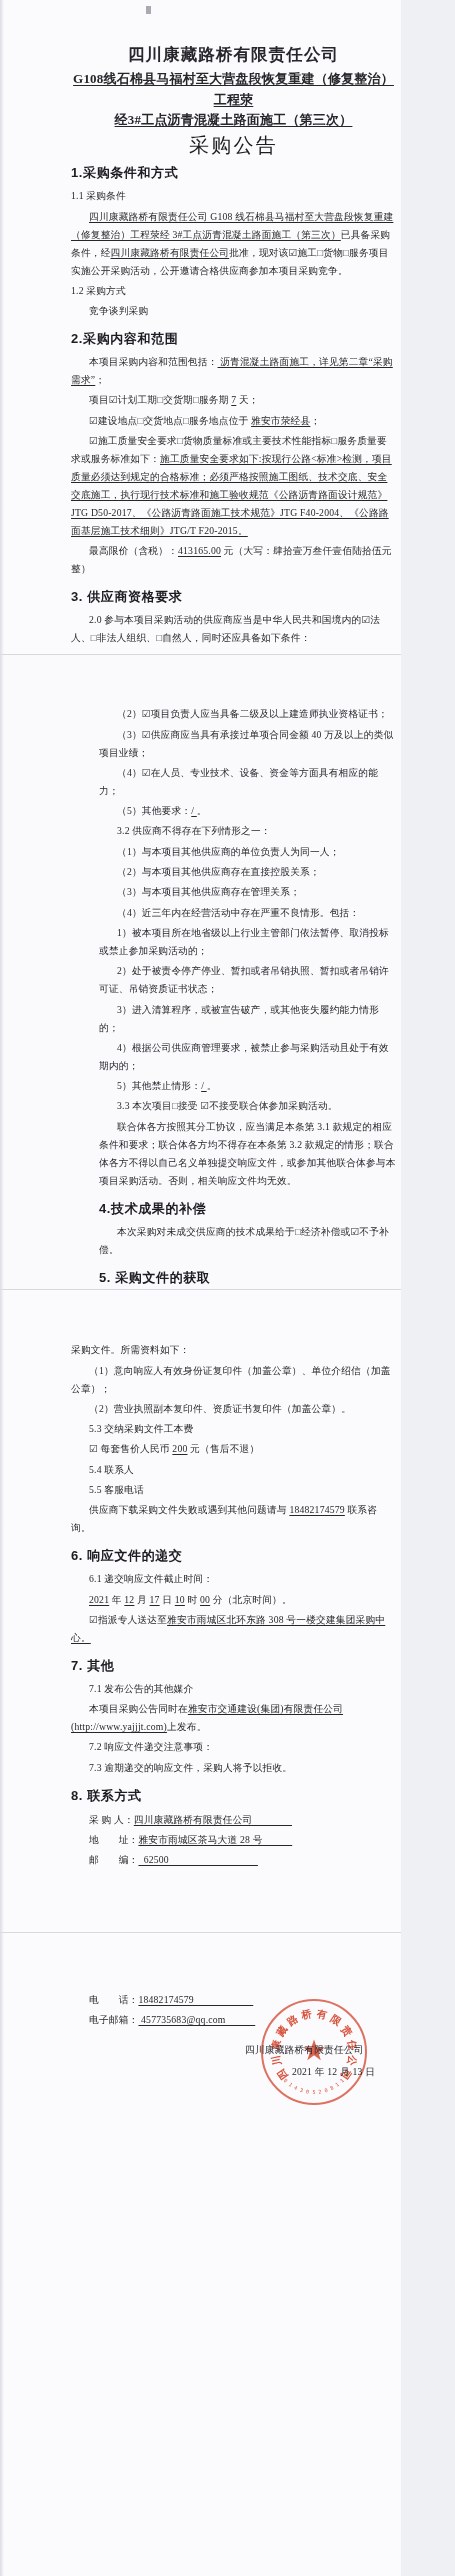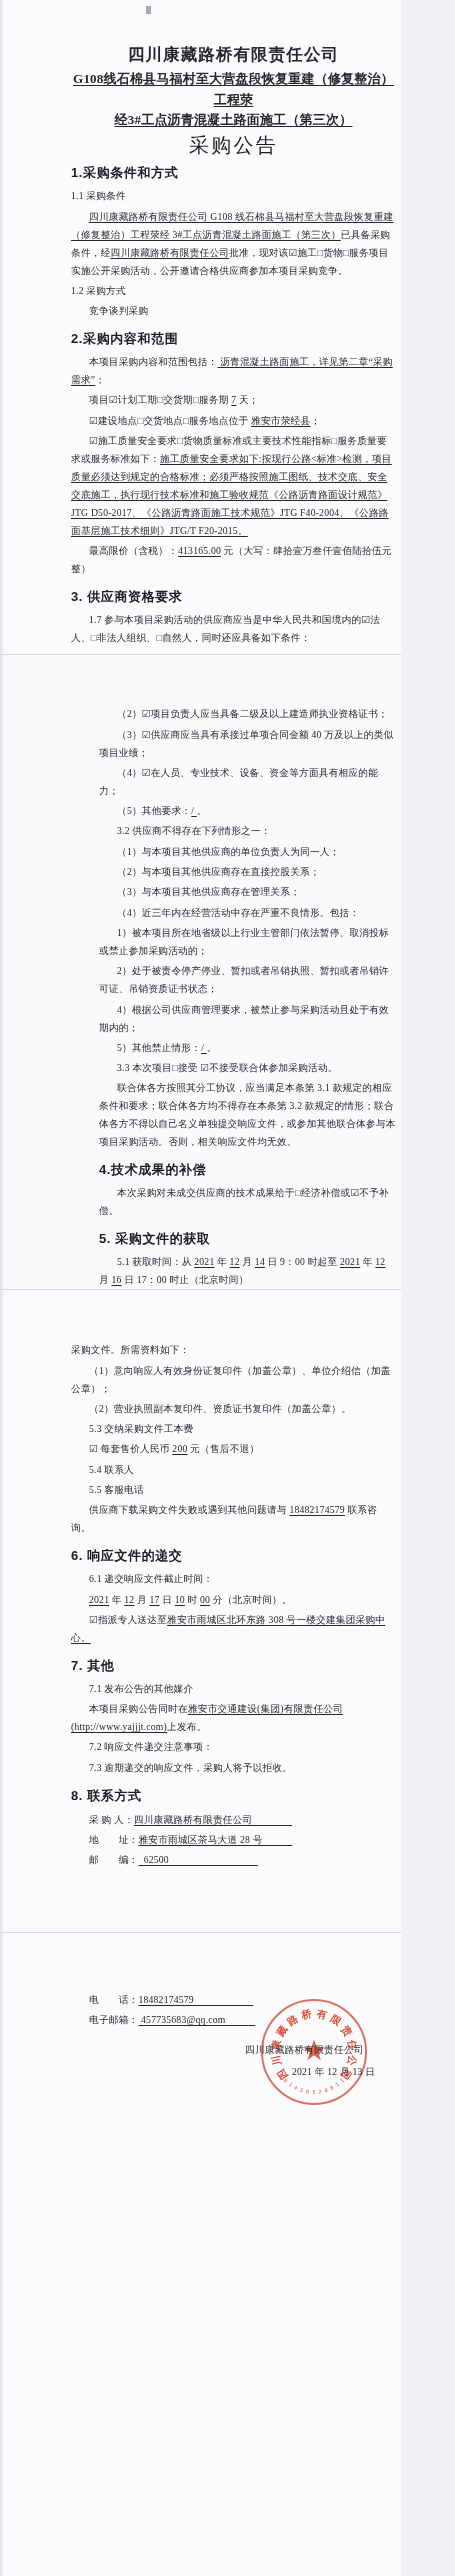--- a/index.html
+++ b/index.html
@@ -61,38 +61,39 @@
         <div class="ln para"><span class="u">四川康藏路桥有限责任公司 G108 线石棉县马福村至大营盘段恢复重建（修复整治）工程荥经 3#工点沥青混凝土路面施工（第三次）</span><span>已具备采购条件，经</span><span class="u">四川康藏路桥有限责任公司</span><span>批准，现对该☑施工□货物□服务项目实施公开采购活动，公开邀请合格供应商参加本项目采购竞争。</span></div>
         <div class="ln subL"><span>1.2 采购方式</span></div>
         <div class="ln para"><span>竞争谈判采购</span></div>
         <div class="ln h1"><span>2.采购内容和范围</span></div>
         <div class="ln para"><span>本项目采购内容和范围包括：</span><span class="u"> 沥青混凝土路面施工，详见第二章“采购需求”</span><span>；</span></div>
         <div class="ln para"><span>项目☑计划工期□交货期□服务期 </span><span class="u">7</span><span> 天；</span></div>
         <div class="ln para"><span>☑建设地点□交货地点□服务地点位于 </span><span class="u">雅安市荥经县</span><span>；</span></div>
         <div class="ln para"><span>☑施工质量安全要求□货物质量标准或主要技术性能指标□服务质量要求或服务标准如下：</span><span class="u">施工质量安全要求如下:按现行公路&lt;标准&gt;检测，项目质量必须达到规定的合格标准；必须严格按照施工图纸、技术交底、安全交底施工，执行现行技术标准和施工验收规范《公路沥青路面设计规范》JTG D50-2017、《公路沥青路面施工技术规范》JTG F40-2004、《公路路面基层施工技术细则》JTG/T F20-2015。</span></div>
         <div class="ln para"><span>最高限价（含税）：</span><span class="u">413165.00</span><span> 元（大写：肆拾壹万叁仟壹佰陆拾伍元整）</span></div>
         <div class="ln h1"><span>3. 供应商资格要求</span></div>
-        <div class="ln para"><span>1.7 参与本项目采购活动的供应商应当是中华人民共和国境内的☑法人、□非法人组织、□自然人，同时还应具备如下条件：</span></div>
+        <div class="ln para"><span>2.0 参与本项目采购活动的供应商应当是中华人民共和国境内的☑法人、□非法人组织、□自然人，同时还应具备如下条件：</span></div>
       </div>
     <div class="artifact"></div>
     <div class="edge-mark"></div>
   </section>
   <section class="page" data-page="1">
     <div class="content">
         <div class="ln para"><span>（2）☑项目负责人应当具备二级及以上建造师执业资格证书；</span></div>
         <div class="ln para"><span>（3）☑供应商应当具有承接过单项合同金额 40 万及以上的类似项目业绩；</span></div>
         <div class="ln para"><span>（4）☑在人员、专业技术、设备、资金等方面具有相应的能力；</span></div>
         <div class="ln para"><span>（5）其他要求：</span><span class="u">/ </span><span>。</span></div>
         <div class="ln sub"><span>3.2 供应商不得存在下列情形之一：</span></div>
         <div class="ln para"><span>（1）与本项目其他供应商的单位负责人为同一人；</span></div>
         <div class="ln para"><span>（2）与本项目其他供应商存在直接控股关系；</span></div>
         <div class="ln para"><span>（3）与本项目其他供应商存在管理关系；</span></div>
         <div class="ln para"><span>（4）近三年内在经营活动中存在严重不良情形。包括：</span></div>
         <div class="ln para"><span>1）被本项目所在地省级以上行业主管部门依法暂停、取消投标或禁止参加采购活动的；</span></div>
         <div class="ln para"><span>2）处于被责令停产停业、暂扣或者吊销执照、暂扣或者吊销许可证、吊销资质证书状态；</span></div>
+        <div class="ln para"><span>3）进入清算程序，或被宣告破产，或其他丧失履约能力情形的；</span></div>
         <div class="ln para"><span>4）根据公司供应商管理要求，被禁止参与采购活动且处于有效期内的；</span></div>
         <div class="ln para"><span>5）其他禁止情形：</span><span class="u">/ </span><span>。</span></div>
         <div class="ln sub"><span>3.3 本次项目□接受 ☑不接受联合体参加采购活动。</span></div>
         <div class="ln para"><span>联合体各方按照其分工协议，应当满足本条第 3.1 款规定的相应条件和要求；联合体各方均不得存在本条第 3.2 款规定的情形；联合体各方不得以自己名义单独提交响应文件，或参加其他联合体参与本项目采购活动。否则，相关响应文件均无效。</span></div>
         <div class="ln h1"><span>4.技术成果的补偿</span></div>
         <div class="ln para"><span>本次采购对未成交供应商的技术成果给于□经济补偿或☑不予补偿。</span></div>
         <div class="ln h1"><span>5. 采购文件的获取</span></div>
         <div class="ln para"><span>5.1 获取时间：从 </span><span class="u">2021</span><span> 年 </span><span class="u">12</span><span> 月 </span><span class="u">14</span><span> 日 9：00 时起至 </span><span class="u">2021</span><span> 年 </span><span class="u">12</span><span> 月 </span><span class="u">16</span><span> 日 17：00 时止（北京时间）</span></div>
         <div class="ln sub"><span>5.2 获取方式：</span></div>
       </div>

